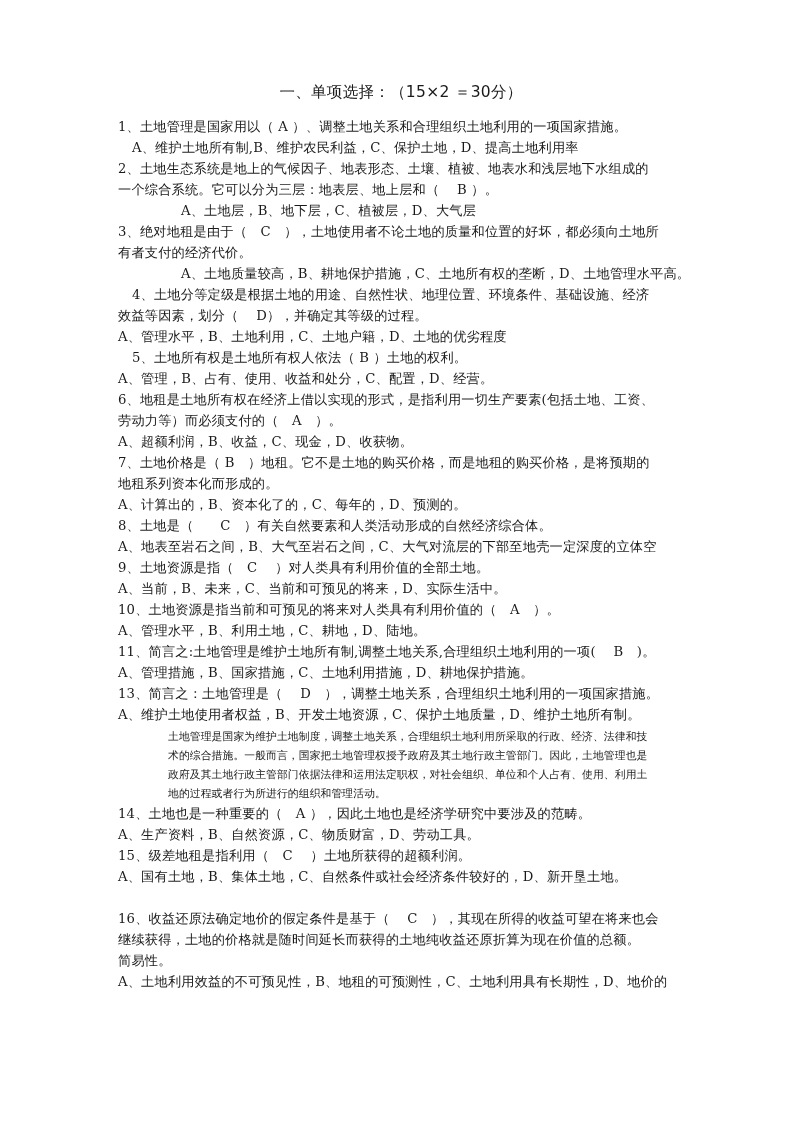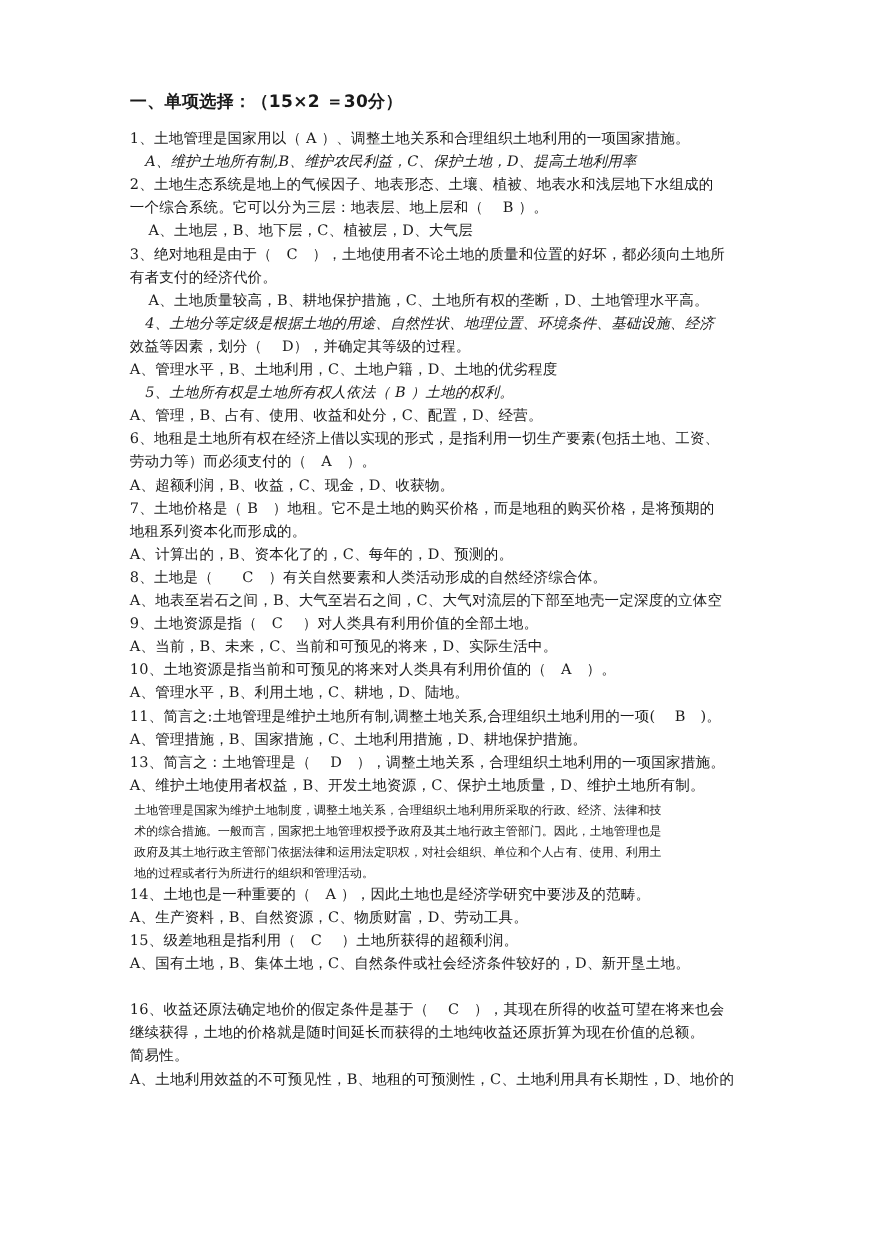--- a/index.html
+++ b/index.html
@@ -1,23 +1,23 @@
 <!DOCTYPE html>
 <html><head>
 <meta charset="utf-8">
 <style>
   html, body { margin: 0; padding: 0; background: #ffffff; }
   body { width: 793px; height: 1122px; position: relative; overflow: hidden;
          font-family: "DejaVu Serif", "Liberation Serif", serif; color: #1a1a1a; }
   .page { position: absolute; left: 118px; top: 80px; width: 566px; }
-  .title { font-family: "DejaVu Sans", "Liberation Sans", sans-serif; font-weight: bold;
-           font-size: 15.5px; height: 24px; line-height: 24px; margin-bottom: 12px; letter-spacing: 0.3px; }
+  .title { font-family: "DejaVu Sans", "Liberation Sans", sans-serif; font-weight: normal;
+           font-size: 15.5px; height: 24px; line-height: 24px; margin-bottom: 12px; letter-spacing: 0.3px; text-align: center; }
   .line { font-size: 13.2px; line-height: 21px; height: 21px; white-space: nowrap; letter-spacing: 0.2px; }
-  .ind2 { padding-left: 14px; font-style: italic; }
-  .ind3 { padding-left: 17px; }
+  .ind2 { padding-left: 14px; }
+  .ind3 { padding-left: 17px; margin-left: 46px; }
   .note { font-size: 10.8px; line-height: 19px; height: 19px; white-space: nowrap; padding-left: 4px; letter-spacing: 0.1px; }
   .note-block { padding-left: 0px; margin: 2px 0 0 0; }
   .gap { height: 21px; }
 </style>
 </head>
 <body>
 
 <div class="page">
   <div class="title">一、单项选择：（15×2 ＝30分）</div>
 

